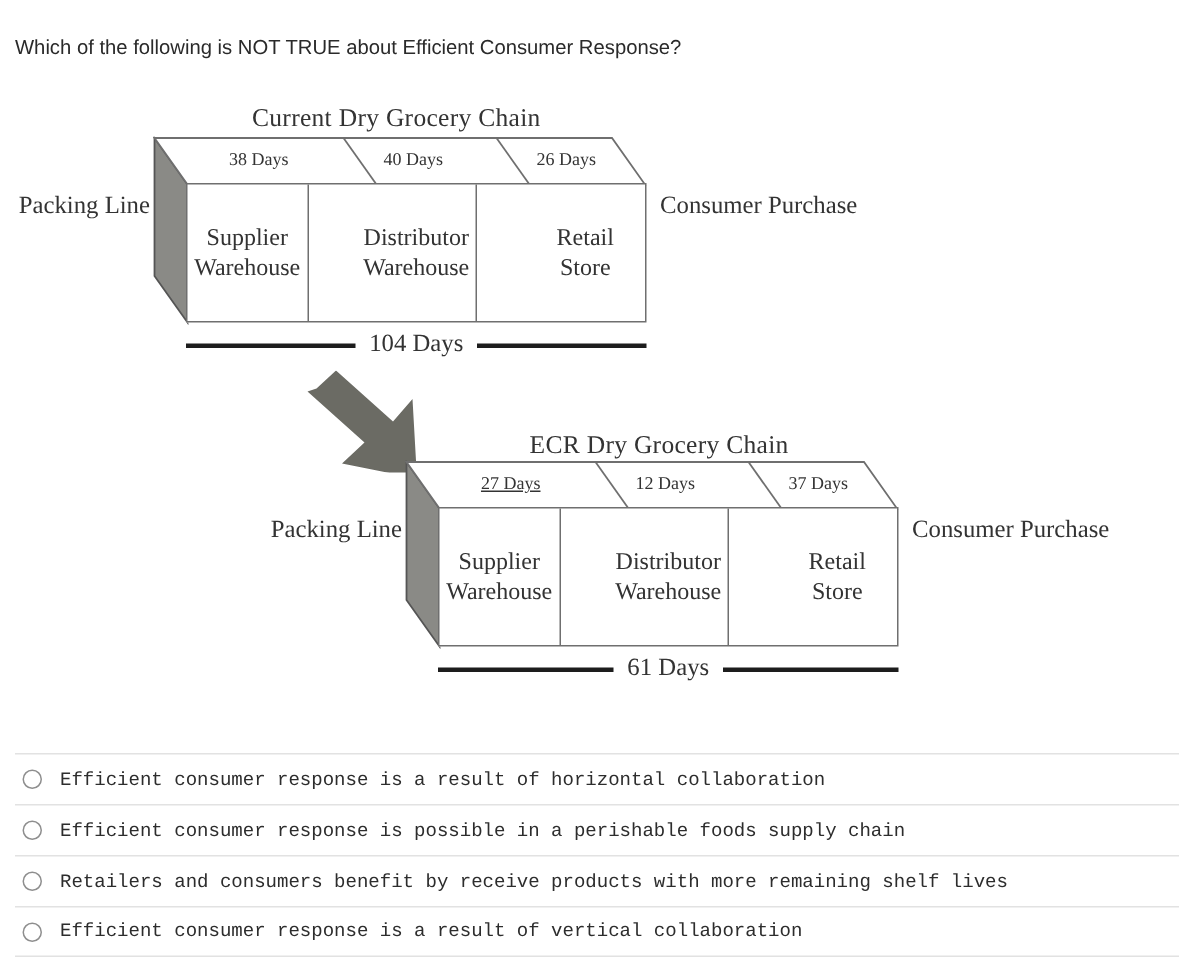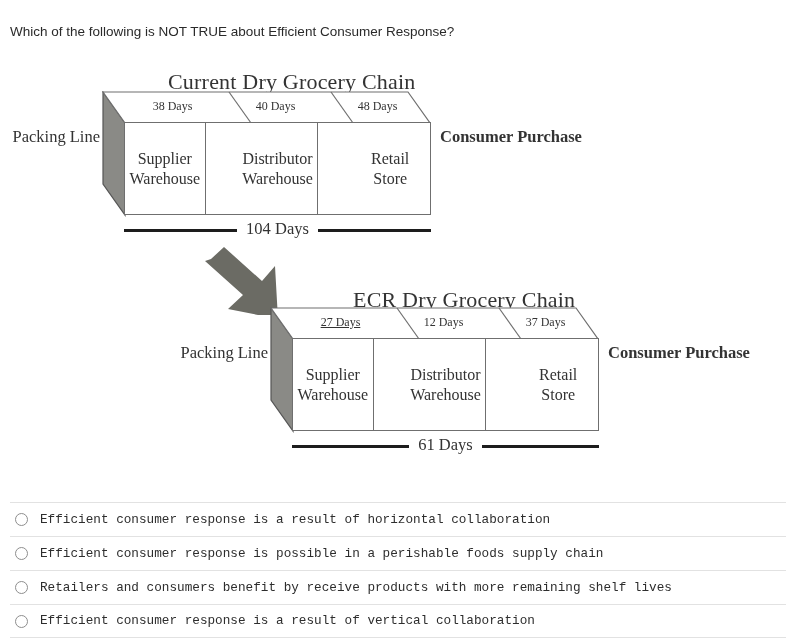--- a/index.html
+++ b/index.html
@@ -36,32 +36,32 @@
     height: 435px;
   }
 
   .serif {
     font-family: "Liberation Serif", "DejaVu Serif", serif;
     color: #333333;
   }
 
   .chain-title {
     position: absolute;
-    font-size: 22px;
+    font-size: 17px;
     letter-spacing: 0.2px;
     white-space: nowrap;
   }
 
   .side-label {
     position: absolute;
     font-size: 16.5px;
     line-height: 20px;
     white-space: nowrap;
   }
-  .side-label.right-of-box { text-align: right; font-weight: bold; }
+  .side-label.right-of-box { text-align: right; }
   .side-label.left-of-box  { text-align: right; }
 
   
   .box3d { position: absolute; }
 
   .box-front {
     position: absolute;
     background: #ffffff;
     border: 1px solid #6f6f6f;
     box-sizing: border-box;
@@ -173,21 +173,21 @@
     </svg>
 
     <svg width="335" height="40" style="position:absolute; left:102px; top:36px;">
       <polygon points="1,1 306,1 328,32 23,32" fill="#ffffff" stroke="#6f6f6f" stroke-width="1.2"></polygon>
       <line x1="127" y1="1" x2="149" y2="32" stroke="#6f6f6f" stroke-width="1.2"></line>
       <line x1="229" y1="1" x2="251" y2="32" stroke="#6f6f6f" stroke-width="1.2"></line>
     </svg>
 
     <div class="days-label serif" style="left:125px; top:44px; width:95px;">38 Days</div>
     <div class="days-label serif" style="left:228px; top:44px; width:95px;">40 Days</div>
-    <div class="days-label serif" style="left:330px; top:44px; width:95px;">48 Days</div>
+    <div class="days-label serif" style="left:330px; top:44px; width:95px;">26 Days</div>
 
     <div class="box-front" style="left:124px; top:67px; width:307px; height:93px;">
       <div class="box-cell">
         <span class="cell-name serif">Supplier
 Warehouse</span>
       </div>
       <div class="box-cell">
         <span class="cell-name serif">Distributor
 Warehouse</span>
       </div>

